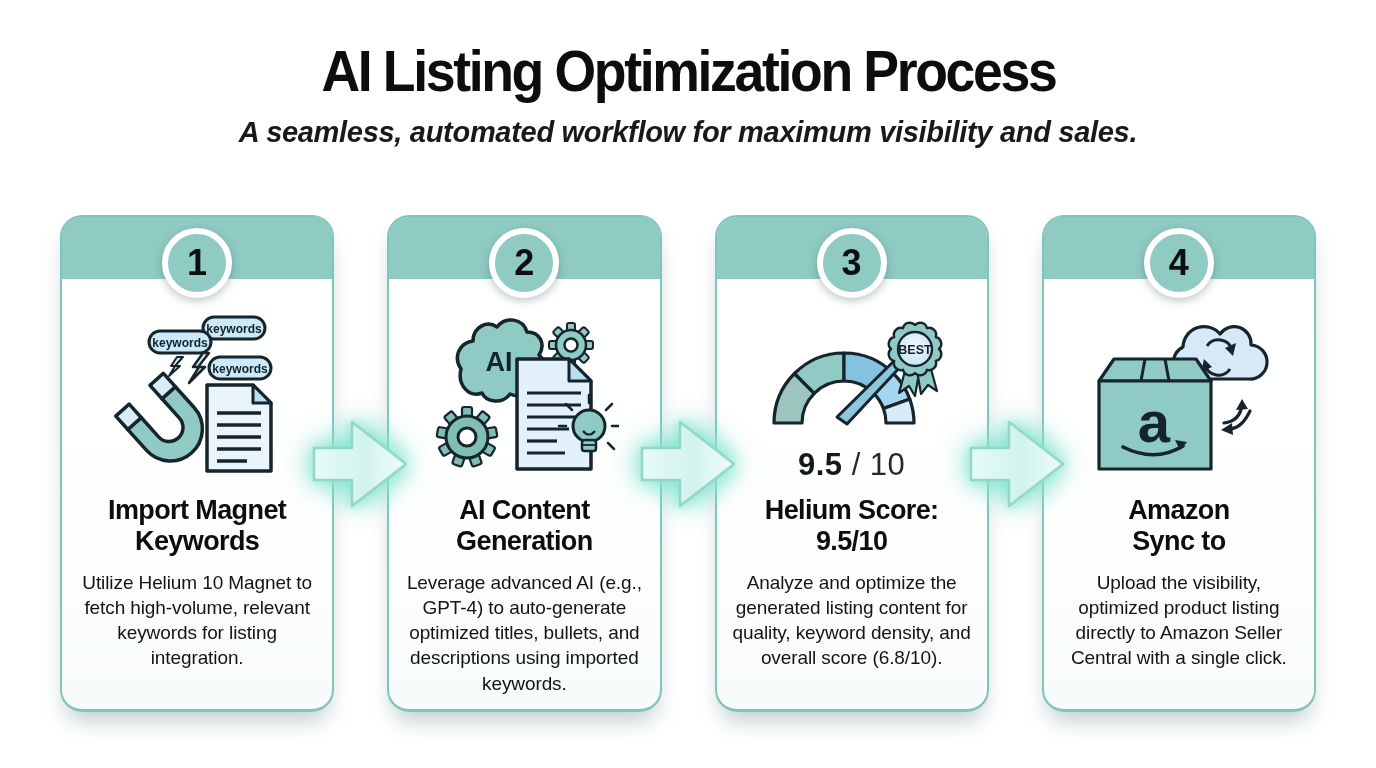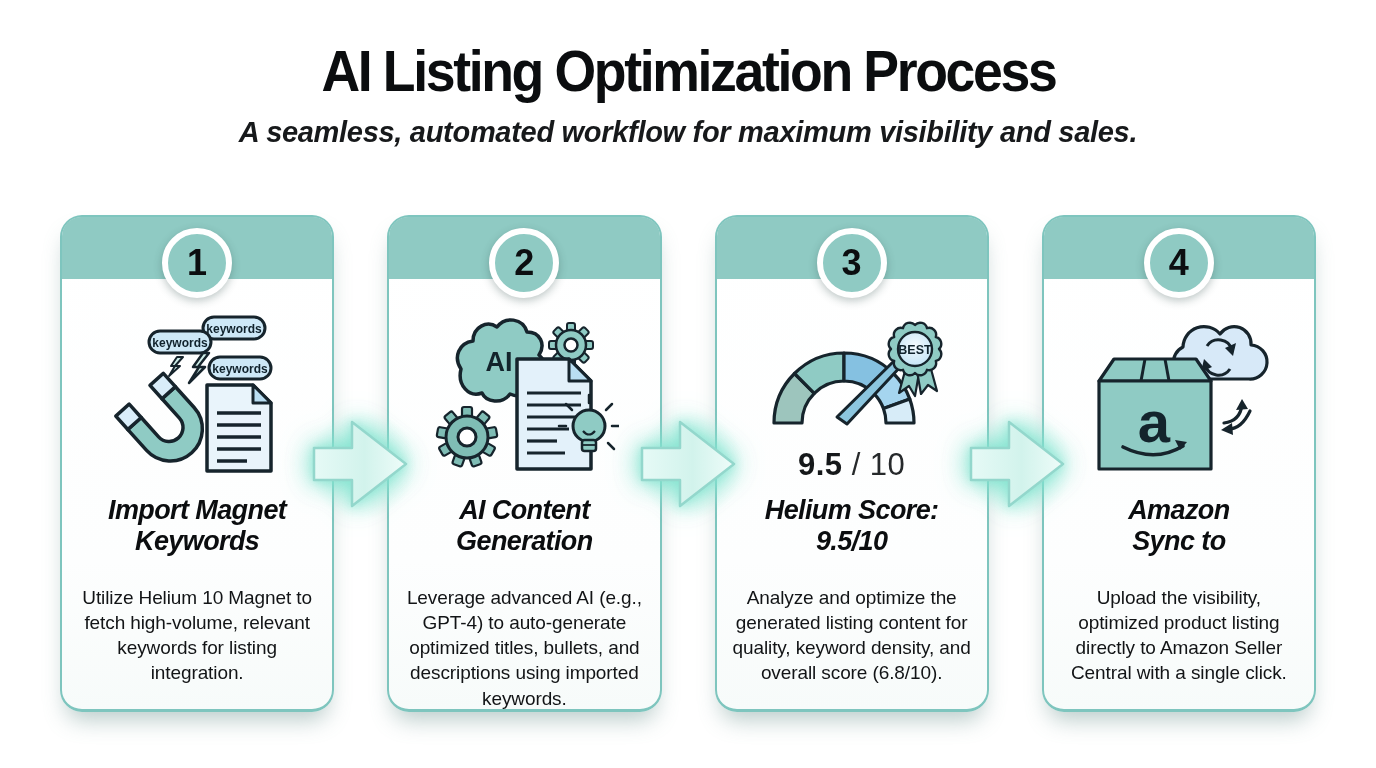--- a/index.html
+++ b/index.html
@@ -66,25 +66,24 @@
   .score-line { margin-top:6px; font-size:31px; color:#15181a; letter-spacing:0.5px; }
   .score-value { font-weight:800; }
   .score-max { font-weight:400; color:#26292b;text-align:right; }
   .card-title {
     margin:6px auto 0;
     max-width:210px;
     text-align:center;
     font-size:27px; font-weight:800;
     line-height:1.14; letter-spacing:-0.6px;
     color:#0b0d0f;
-    font-style:italic;
   }
   .title-line { display:block; }
   .card-desc {
-    margin:28px auto 0;
+    margin:13px auto 0;
     padding:0 15px;
     text-align:center;
     font-size:19px; line-height:1.33;
     color:#121416;
     letter-spacing:-0.1px;
   }
   .flow-arrow {
     position:absolute; top:408px;
     width:104px; height:112px;
     z-index:2;

